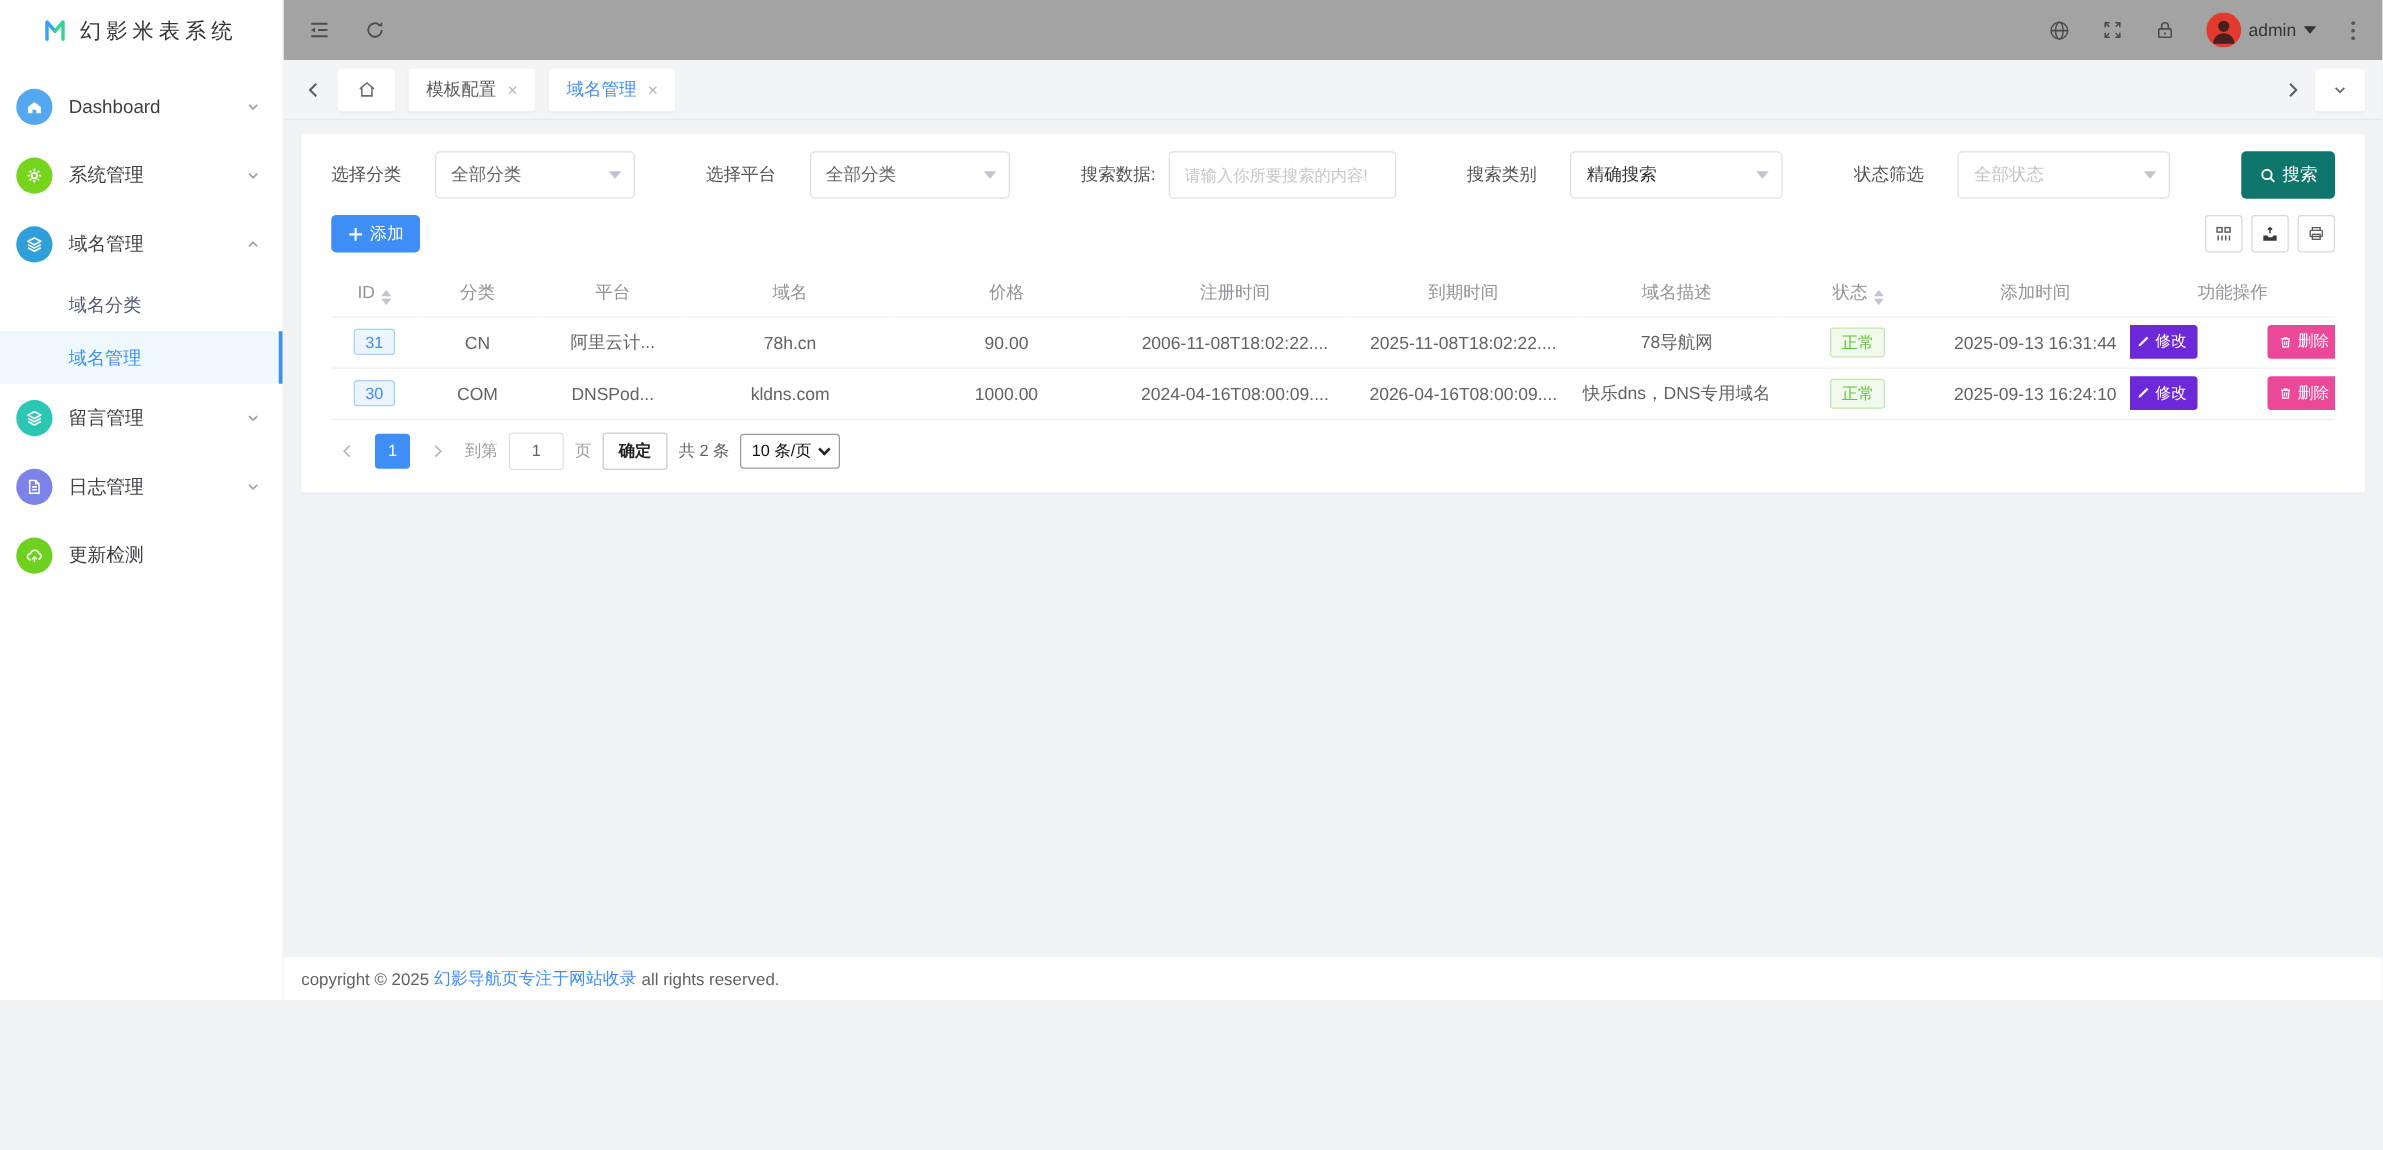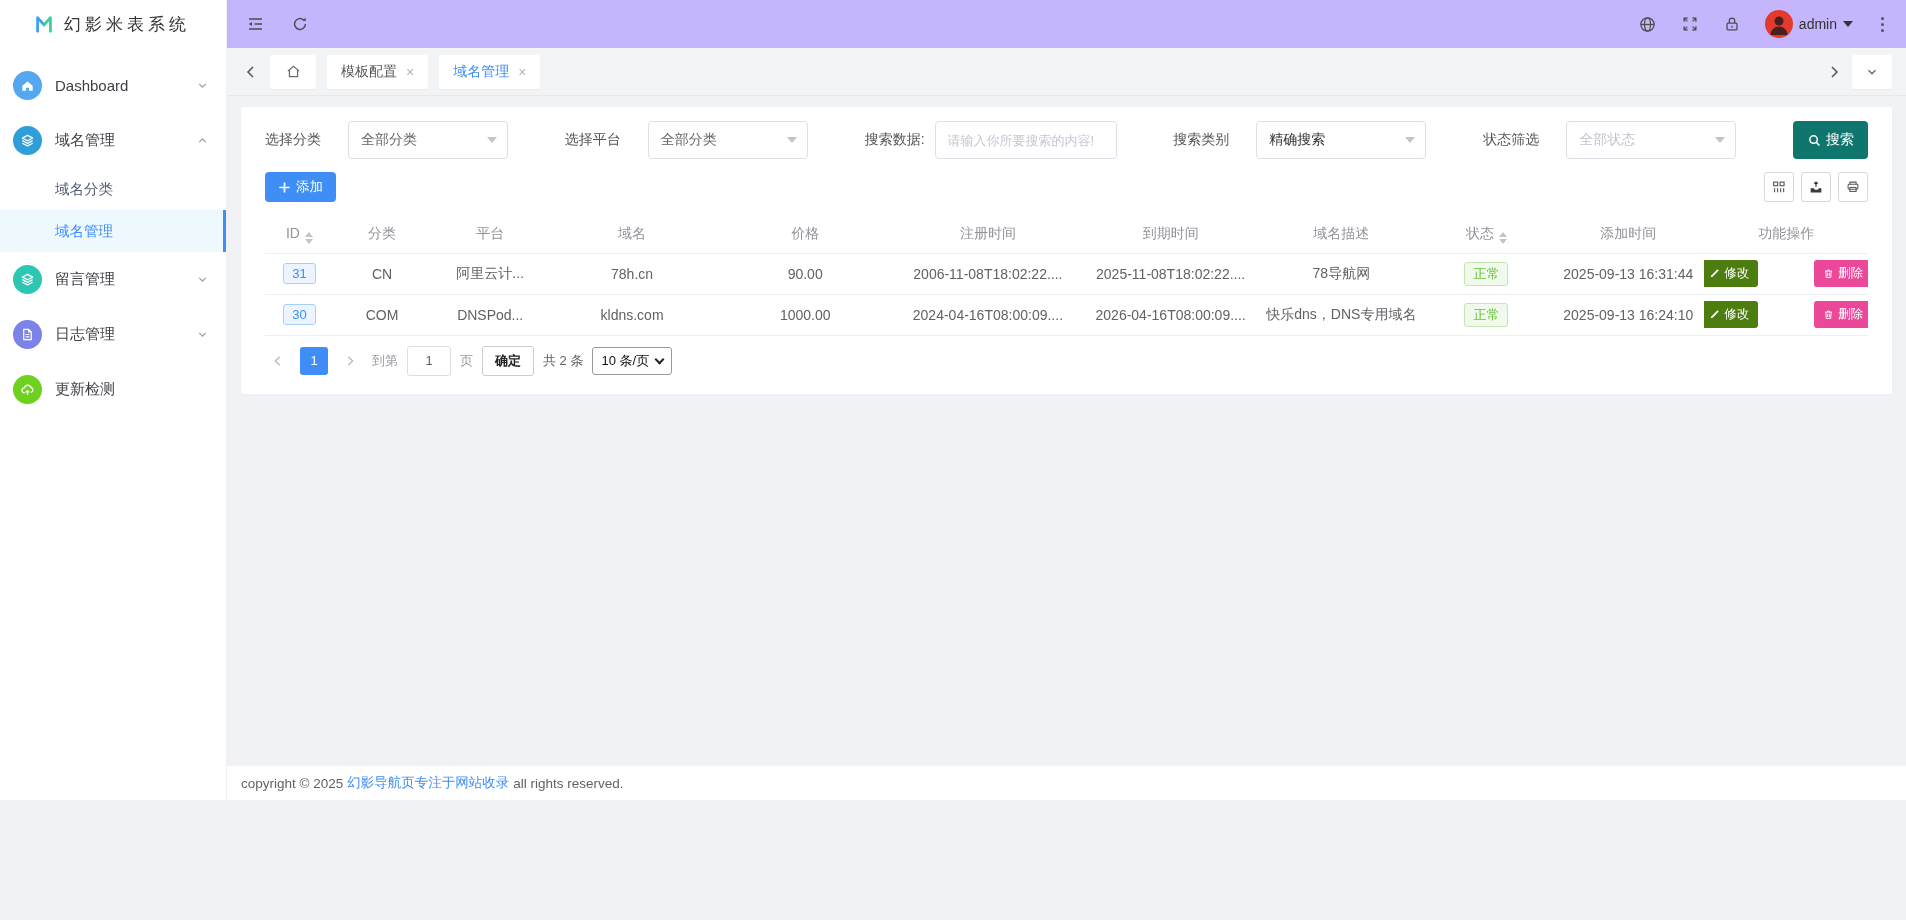--- a/index.html
+++ b/index.html
@@ -18,21 +18,21 @@
   .c-domain { background:#2e9fd9; } .c-message { background:#2cc7b2; }
   .c-log { background:#7b82e8; } .c-update { background:#6ed01f; }
   .mi-label { font-size:15px; color:#3c3f44; }
   .mi-chev { margin-left:auto; display:flex; }
   .submenu-item { height:42px; display:flex; align-items:center; padding-left:55px; font-size:14.5px; color:#515a6e; cursor:pointer; }
   .submenu-item.active { background:#eef9fd; color:#3e8ef6; border-right:3px solid #3e8ef6; }
 
   
   .main { flex:1; display:flex; flex-direction:column; min-width:0; }
 
-  .topbar { height:48px; background:#c4b5fd; display:flex; align-items:center; padding:0 18px; flex-shrink:0; }
+  .topbar { height:48px; background:#a3a3a3; display:flex; align-items:center; padding:0 18px; flex-shrink:0; }
   .tb-left { display:flex; align-items:center; gap:26px; }
   .tb-right { margin-left:auto; display:flex; align-items:center; gap:24px; }
   .icon-btn { display:flex; align-items:center; justify-content:center; cursor:pointer; }
   .admin-box { display:flex; align-items:center; gap:6px; cursor:pointer; }
   .admin-name { font-size:14px; color:#333; }
   .caret-down { width:0; height:0; border-left:5px solid transparent; border-right:5px solid transparent; border-top:6px solid #333; }
   .kebab { display:flex; flex-direction:column; gap:3px; cursor:pointer; padding:4px; }
   .kebab i { width:3px; height:3px; border-radius:50%; background:#555; }
 
   .tabbar { height:48px; background:#f3f4f6; border-bottom:1px solid #e9e9eb; display:flex; align-items:center; padding:0 14px 0 16px; gap:11px; flex-shrink:0; }
@@ -69,21 +69,21 @@
   table.grid { width:100%; border-collapse:collapse; margin-top:14px; table-layout:fixed; }
   .grid th { font-weight:400; color:#909399; font-size:14px; height:37px; border-bottom:1px solid #ebeef5; text-align:center; white-space:nowrap; }
   .grid td { color:#606266; font-size:14px; height:41px; border-bottom:1px solid #ebeef5; text-align:center; white-space:nowrap; overflow:hidden; }
   .sort { display:inline-flex; flex-direction:column; gap:2px; margin-left:5px; vertical-align:1px; cursor:pointer; }
   .sort .up { width:0; height:0; border-left:4px solid transparent; border-right:4px solid transparent; border-bottom:5px solid #c0c4cc; }
   .sort .dn { width:0; height:0; border-left:4px solid transparent; border-right:4px solid transparent; border-top:5px solid #c0c4cc; }
   .id-badge { display:inline-block; padding:2px 8px; border:1px solid #a3d0fd; background:#ecf5ff; color:#3e8ef6; border-radius:3px; font-size:13px; }
   .status-badge { display:inline-block; padding:2px 8px; border:1px solid #c2e7b0; background:#f0f9eb; color:#67c23a; border-radius:3px; font-size:13px; }
   .actions { display:flex; gap:9px; justify-content:center; }
   .btn-mini { border:none; border-radius:3px; color:#fff; font-size:12.5px; padding:5px 9px; display:inline-flex; align-items:center; gap:4px; cursor:pointer; }
-  .btn-edit { background:#4d7c0f; } .btn-del { background:#ec4899;margin-left:47px; }
+  .btn-edit { background:#6d28d9; } .btn-del { background:#ec4899;margin-left:47px; }
 
   .pagination { margin-top:10px; display:flex; align-items:center; gap:9px; font-size:13px; color:#606266; }
   .pg-arrow { width:26px; height:28px; display:flex; align-items:center; justify-content:center; cursor:pointer; }
   .pg-num { width:28px; height:28px; background:#3e8ef6; color:#fff; border-radius:3px; display:flex; align-items:center; justify-content:center; cursor:pointer; }
   .pg-dim { color:#9a9da3; }
   .pg-input { width:44px; height:30px; border:1px solid #dcdfe6; border-radius:3px; text-align:center; font-size:13px; color:#606266; outline:none; }
   .pg-confirm { height:30px; padding:0 12px; border:1px solid #c9ccd2; border-radius:3px; background:#fff; font-size:13px; color:#222; font-weight:700; cursor:pointer; }
   .pg-size { height:28px; border:1px solid #9b9b9b; border-radius:3px; padding:0 8px; display:flex; align-items:center; gap:7px; font-size:13px; color:#111; cursor:pointer; }
   .pg-size .chev { width:7px; height:7px; border-right:2px solid #222; border-bottom:2px solid #222; transform:rotate(45deg); margin-top:-3px; }
 
@@ -113,20 +113,36 @@
             </svg>
         </span>
         <span class="mi-label">Dashboard</span>
         <span class="mi-chev">
           <svg width="13" height="13" viewBox="0 0 16 16">
               <polyline points="4,6 8,10 12,6" fill="none" stroke="#9aa0a6" stroke-width="1.6"></polyline>
             </svg>
         </span>
       </div>
 
+      <div class="menu-item">
+        <span class="mi-circle c-system">
+          <svg width="15" height="15" viewBox="0 0 16 16">
+              <g stroke="#fff" stroke-width="1.6" fill="none">
+                <circle cx="8" cy="8" r="2.3"></circle>
+                <path d="M8 2.2v2M8 11.8v2M2.2 8h2M11.8 8h2M3.9 3.9l1.4 1.4M10.7 10.7l1.4 1.4M12.1 3.9l-1.4 1.4M5.3 10.7l-1.4 1.4"></path>
+              </g>
+            </svg>
+        </span>
+        <span class="mi-label">系统管理</span>
+        <span class="mi-chev">
+          <svg width="13" height="13" viewBox="0 0 16 16">
+              <polyline points="4,6 8,10 12,6" fill="none" stroke="#9aa0a6" stroke-width="1.6"></polyline>
+            </svg>
+        </span>
+      </div>
 
       <div class="menu-item">
         <span class="mi-circle c-domain">
           <svg width="15" height="15" viewBox="0 0 16 16">
               <g fill="none" stroke="#fff" stroke-width="1.4" stroke-linejoin="round">
                 <path d="M8 2.5L13.5 5.4 8 8.3 2.5 5.4z"></path>
                 <path d="M2.5 8.2L8 11.1l5.5-2.9"></path>
                 <path d="M2.5 10.9L8 13.8l5.5-2.9"></path>
               </g>
             </svg>

